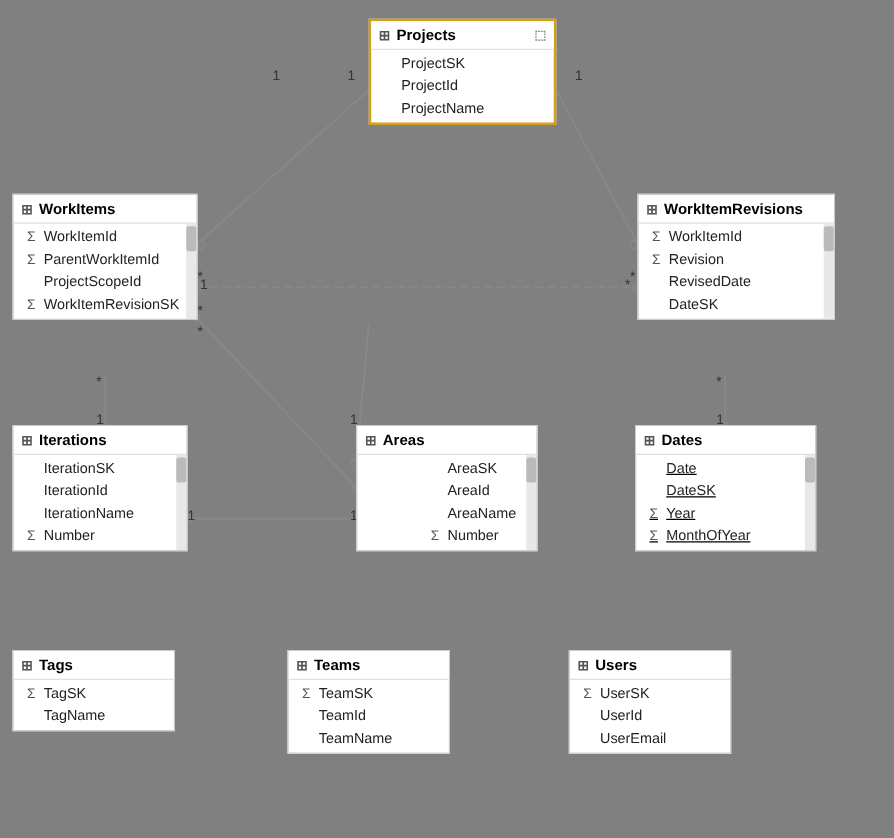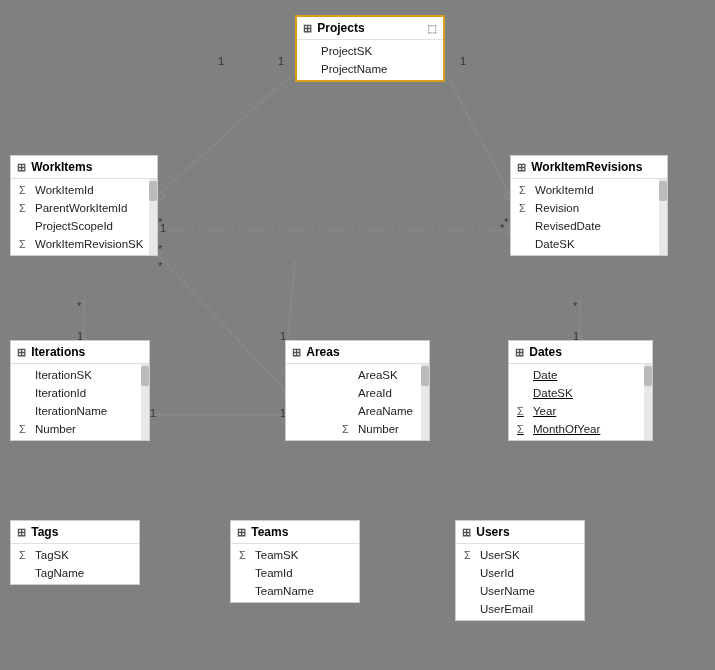--- a/index.html
+++ b/index.html
@@ -33,20 +33,21 @@
       padding: 4px 6px;
       background: #fff;
       border-bottom: 1px solid #e0e0e0;
       font-weight: 600;
       font-size: 12px;
       gap: 5px;
     }
     .table-body {
       padding: 2px 0;
       position: relative;
+      text-align: center;
     }
     .table-row {
       display: flex;
       align-items: center;
       padding: 2px 6px 2px 8px;
       font-size: 11.5px;
       color: #222;
       min-height: 18px;
       gap: 4px;
     }
@@ -144,20 +145,24 @@
       <span>Projects</span>
       <span style="margin-left:auto; font-size:10px; color:#888;">⬚</span>
     </div>
     <div class="table-body">
       <div class="table-row">
           <span class="sigma"></span>
           <span>ProjectSK</span>
         </div>
       <div class="table-row">
           <span class="sigma"></span>
+          <span>ProjectId</span>
+        </div>
+      <div class="table-row">
+          <span class="sigma"></span>
           <span>ProjectName</span>
         </div>
     </div>
   </div>
 
   <div class="table-box" style="left:10px; top:155px; width:148px;">
     <div class="table-header">
       <span style="font-size:11px; color:#555;">⊞</span>
       <span>WorkItems</span>
     </div>
@@ -343,22 +348,18 @@
       <div class="table-row">
           <span class="sigma">Σ</span>
           <span>UserSK</span>
         </div>
       <div class="table-row">
           <span class="sigma"></span>
           <span>UserId</span>
         </div>
       <div class="table-row">
           <span class="sigma"></span>
-          <span>UserName</span>
-        </div>
-      <div class="table-row">
-          <span class="sigma"></span>
           <span>UserEmail</span>
         </div>
     </div>
   </div>
 
 </div>
 
 </body></html>

